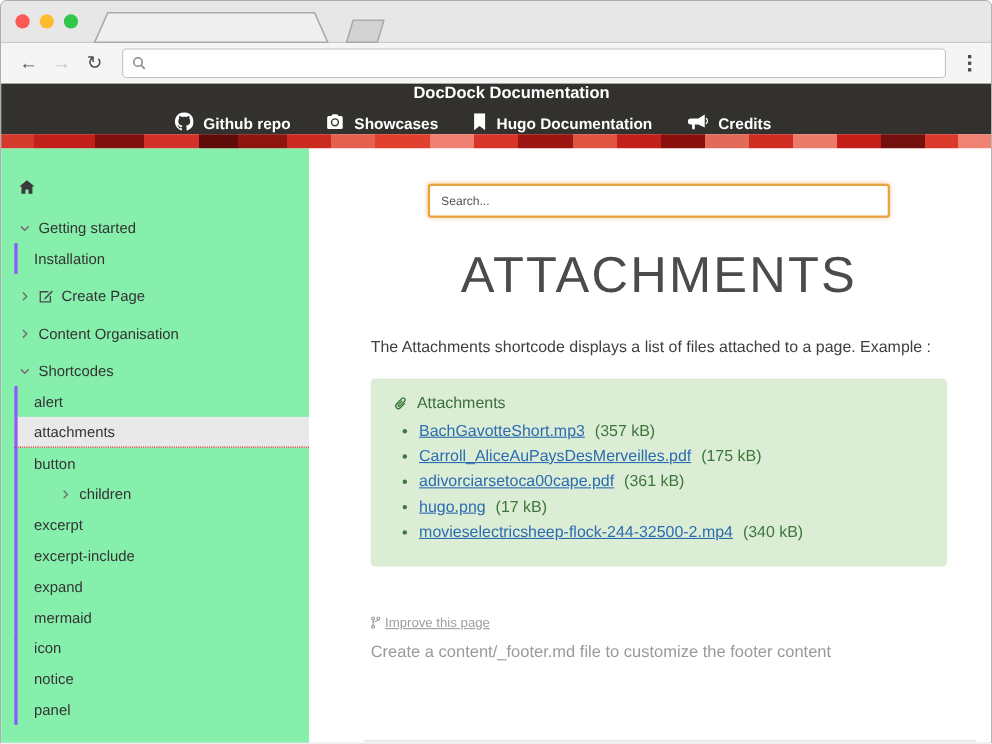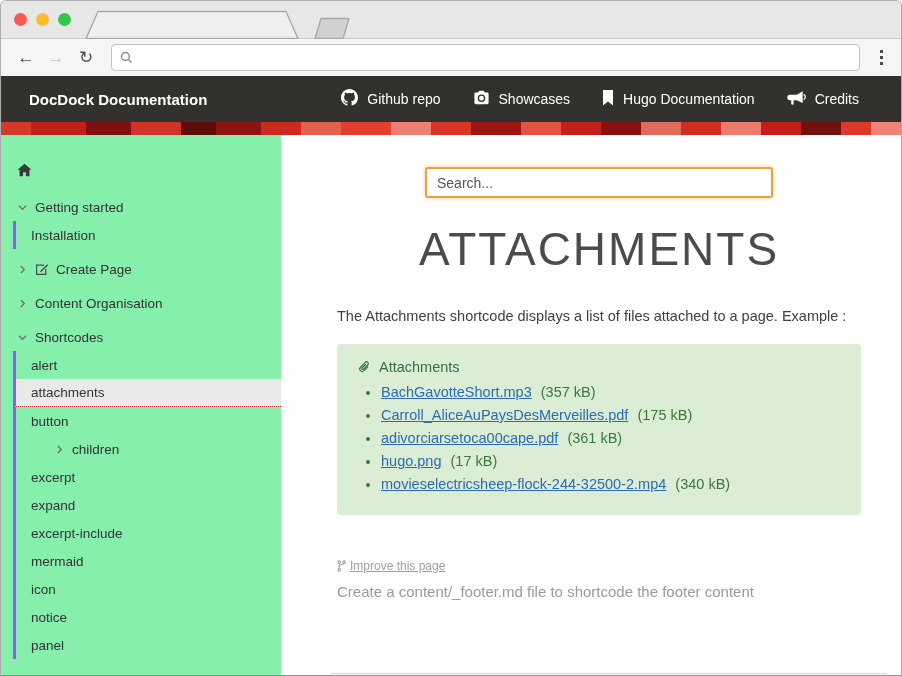--- a/index.html
+++ b/index.html
@@ -19,24 +19,24 @@
   .toolbar { height:37px; background:#f5f5f5; display:flex; align-items:center; padding:0 12px; gap:4px; }
   .navbtn { width:26px; text-align:center; font-size:17px; line-height:26px; color:#4c4c4c; cursor:default; }
   .navbtn.fwd { color:#c3c3c3; }
   .addressbar { flex:1; height:27px; background:#fff; border:1px solid #c2c2c2; border-radius:4px;
                 display:flex; align-items:center; padding:0 8px; margin:0 10px 0 8px; }
   .addressbar input { border:none; outline:none; flex:1; font-size:13px; margin-left:6px; font-family:inherit; }
   .kebab { display:flex; flex-direction:column; gap:2.5px; padding:4px 6px; }
   .kebab i { width:3.2px; height:3.2px; background:#4a4a4a; display:block; }
 
   
-  .siteheader { height:46px; background:#33312e; display:flex; align-items:center; justify-content:space-between; }
+  .siteheader { height:46px; background:#33312e; display:flex; align-items:center; justify-content:space-between;flex-direction:column; }
   .brand { color:#fff; font-size:15px; font-weight:bold; padding-left:28px; }
   .mainnav { display:flex; align-items:center; gap:32px; padding-right:42px; }
-  .mainnav a { display:flex; align-items:center; gap:9px; color:#fff; font-size:14px; font-weight:normal; text-decoration:none; cursor:pointer; }
+  .mainnav a { display:flex; align-items:center; gap:9px; color:#fff; font-size:14px; font-weight:bold; text-decoration:none; cursor:pointer; }
 
   .banner { height:13px;
     background:linear-gradient(90deg,
       #d33a2c 0 30px,#c01f1a 30px 85px,#7f100d 85px 130px,#d23227 130px 180px,#5f0b09 180px 215px,
       #8e1410 215px 260px,#cb2a20 260px 300px,#e4604f 300px 340px,#e2402f 340px 390px,#ef8071 390px 430px,
       #d7352a 430px 470px,#9c1511 470px 520px,#e05441 520px 560px,#c2211b 560px 600px,#8a100d 600px 640px,
       #e26a5b 640px 680px,#cf2d22 680px 720px,#ec7b6c 720px 760px,#c31e18 760px 800px,#71100c 800px 840px,
       #d93a2c 840px 870px,#ef8273 870px 902px); }
 
   
@@ -48,22 +48,22 @@
   .side-item .chev { width:11px; display:inline-flex; margin-right:7px; }
   .side-item.lvl1 { margin-top:6px; padding-left:16px; }
   .side-item.lvl1.first { margin-top:8px; }
   .side-item.lvl2, .side-item.lvl3 { margin-left:12px; border-left:3px solid #8b5cf6; padding-left:15px; }
   .side-item.lvl3 { padding-left:38px; }
   .side-item.selected { background:#e9e9e9; border-bottom:1px dotted #c9302c; }
   .side-item .edit-ic { display:inline-flex; margin-right:7px; }
 
   
   .content { flex:1; background:#fff; position:relative; padding:0 40px 0 56px; overflow:hidden; }
-  .searchbox { display:block; width:348px; height:31px; margin:32px auto 0; border:2px solid #e8a33e;
-               border-radius:3px; box-shadow:0 0 4px rgba(233,163,61,.55); padding:0 10px; font-size:14px;
+  .searchbox { display:block; width:420px; height:31px; margin:32px auto 0; border:2px solid #e8a33e;
+               border-radius:3px; box-shadow:0 0 4px rgba(233,163,61,.55); padding:0 10px; font-size:11px;
                color:#333; outline:none; font-family:inherit; }
   .searchbox::placeholder { color:#555; opacity:1; }
   .pagetitle { margin-top:24px; text-align:center; font-size:46px; font-weight:200; letter-spacing:2px;
                color:#4b4b4b; }
   .intro { margin-top:32px; font-size:14.5px; color:#3f3f3f; }
   .attach-panel { margin-top:20px; background:#dcedd5; border-radius:4px; padding:15px 20px 16px; }
   .attach-title { display:flex; align-items:center; gap:7px; color:#3b6e3d; font-size:14.5px; }
   .attach-panel ul { margin:9px 0 0 0; padding-left:24px; }
   .attach-panel li { color:#3c763d; font-size:14.5px; margin:7px 0; }
   .attach-panel li a { color:#2b6cb0; text-decoration:underline; cursor:pointer; }
@@ -250,26 +250,26 @@
             <span>children</span>
           </a>
 
           <a class="side-item lvl2">
 
             <span>excerpt</span>
           </a>
 
           <a class="side-item lvl2">
 
+            <span>excerpt-include</span>
+          </a>
+
+          <a class="side-item lvl2">
+
             <span>expand</span>
-          </a>
-
-          <a class="side-item lvl2">
-
-            <span>excerpt-include</span>
           </a>
 
           <a class="side-item lvl2">
 
             <span>mermaid</span>
           </a>
 
           <a class="side-item lvl2">
 
             <span>icon</span>
@@ -339,18 +339,18 @@
             <svg width="9" height="12" viewBox="0 0 9 12" fill="none" stroke="#a0a0a0" stroke-width="1.1">
               <circle cx="2.2" cy="2.2" r="1.3"></circle>
                 <circle cx="7" cy="2.2" r="1.3"></circle>
                 <circle cx="2.2" cy="9.8" r="1.3"></circle>
               <path d="M2.2 3.5v5M2.2 6c0-1.7 4.8-.8 4.8-2.5"></path>
             </svg>
           </span>
           <span>Improve this page</span>
         </a>
       </div>
-      <p class="footer-note">Create a content/_footer.md file to shortcode the footer content</p>
+      <p class="footer-note">Create a content/_footer.md file to customize the footer content</p>
 
       <div class="bottom-rule"></div>
     </div>
   </div>
 </div>
 
 </body></html>

